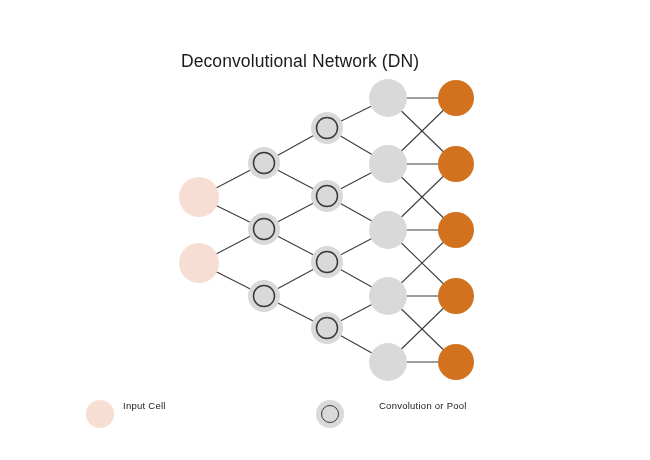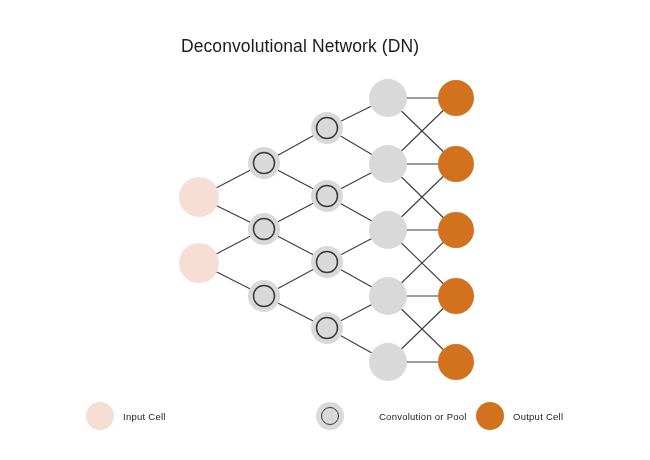--- a/index.html
+++ b/index.html
@@ -15,21 +15,21 @@
     font-family: "Liberation Sans", sans-serif;
   }
   #canvas-root {
     position: absolute;
     inset: 0;
     width: 650px;
     height: 460px;
   }
   .diagram-title {
     position: absolute;
-    top: 36px;
+    top: 51px;
     left: 0;
     width: 600px;
     text-align: center;
     font-size: 17.5px;
     font-weight: 400;
     color: #1b1b1b;
     letter-spacing: 0.1px;
     font-family: "Liberation Sans", sans-serif;
   }
   .legend-row {
@@ -37,21 +37,20 @@
     left: 0;
     top: 400px;
     width: 650px;
     height: 32px;
   }
   .legend-entry {
     position: absolute;
     top: 0;
     height: 32px;
     display: flex;
-    align-items: center;
     gap: 9px;
   }
   .legend-swatch {
     width: 28px;
     height: 28px;
     border-radius: 50%;
     flex: 0 0 auto;
     position: relative;
   }
   .legend-swatch.conv-swatch::after {
@@ -199,19 +198,15 @@
 
   <div class="legend-row" id="legend-row">
       <div class="legend-entry" style="left: 86px;">
         <div class="legend-swatch" style="background: rgb(247, 222, 212);"></div>
         <span class="legend-label">Input Cell</span>
       </div>
       <div class="legend-entry" style="left: 316px; gap: 35px;">
         <div class="legend-swatch conv-swatch" style="background: rgb(217, 217, 217);"></div>
         <span class="legend-label">Convolution or Pool</span>
       </div>
-      <div class="legend-entry" style="left: 476px;">
-        <div class="legend-swatch" style="background: rgb(210, 113, 30);"></div>
-        <span class="legend-label">Output Cell</span>
-      </div>
     </div>
 
 </div>
 
 </body></html>

